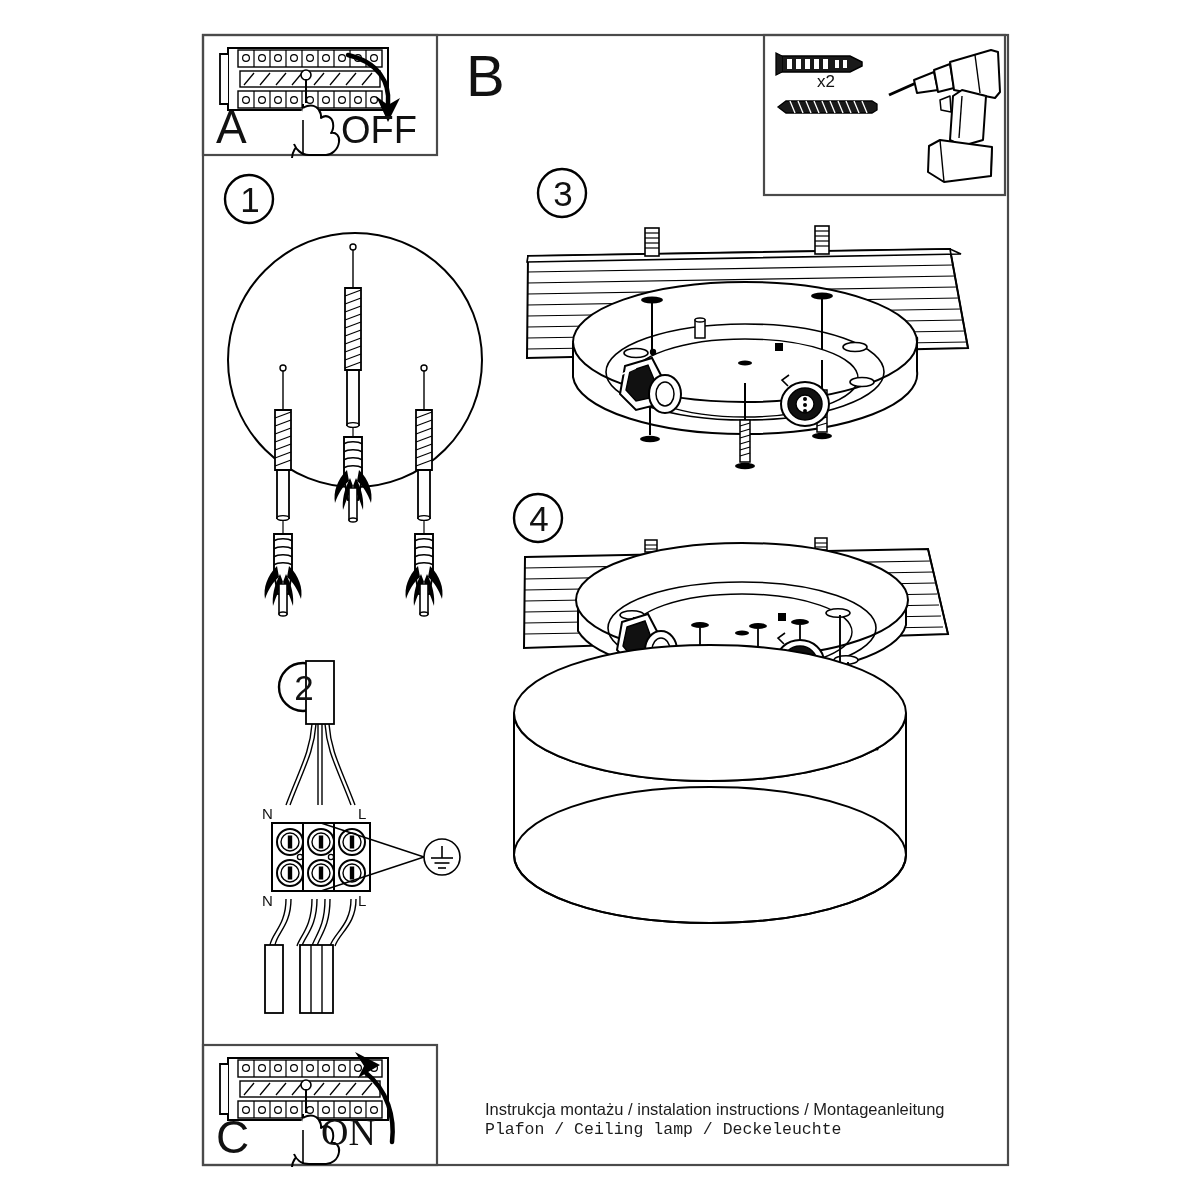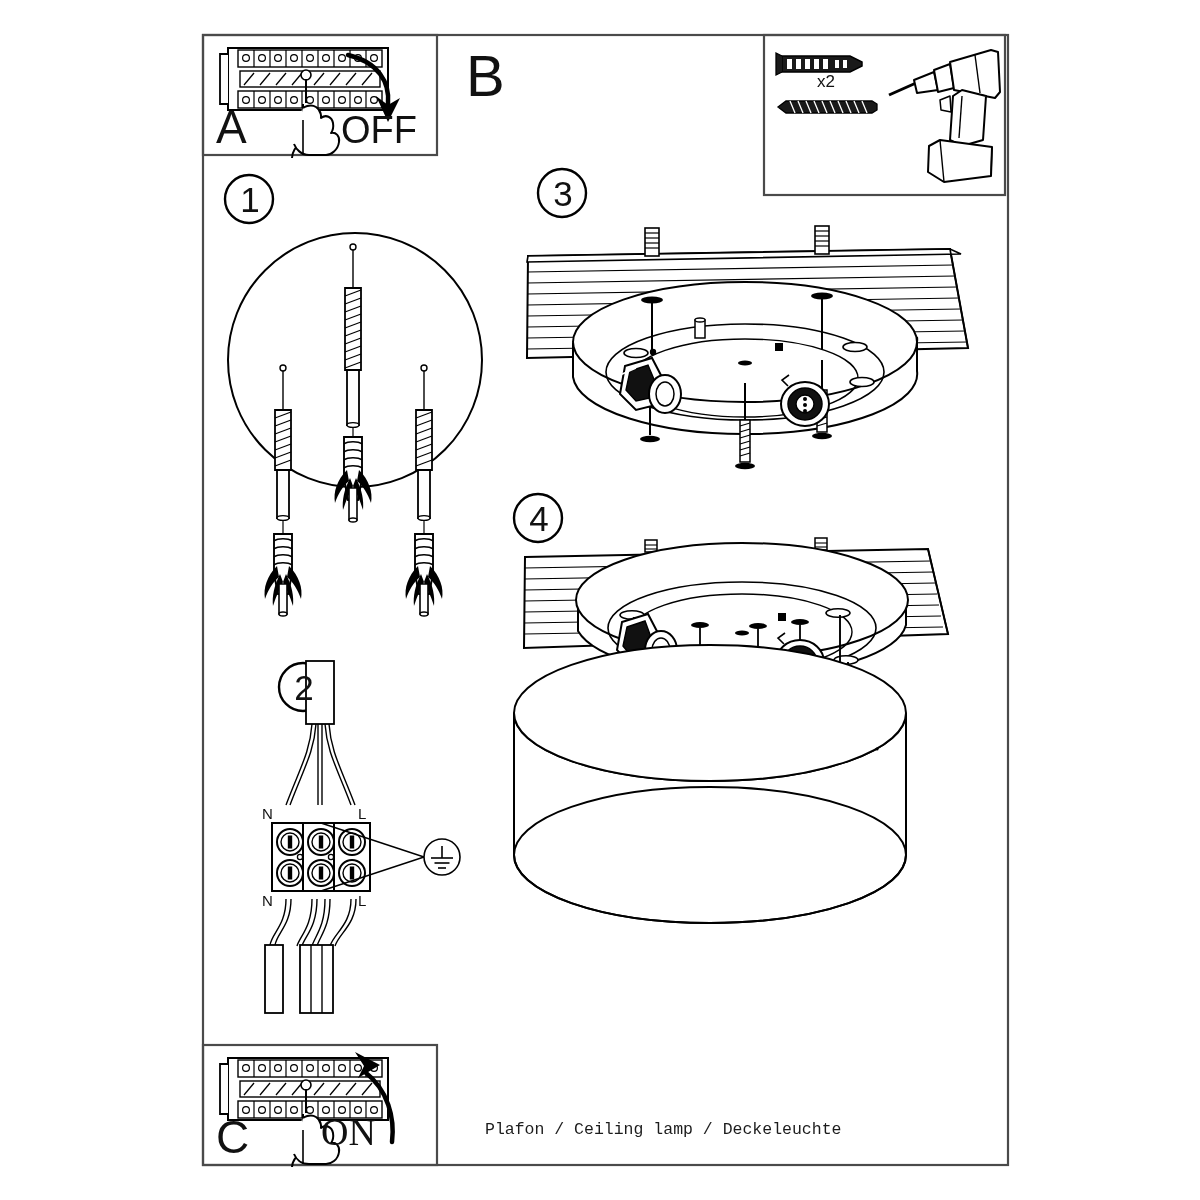--- a/index.html
+++ b/index.html
@@ -651,15 +651,16 @@
   <div class="txt stepnum" style="left:526px; top:499px; width:26px;">4</div>
 
   <div class="txt nl-label" style="left:262px; top:805px;">N</div>
   <div class="txt nl-label" style="left:358px; top:805px;">L</div>
   <div class="txt nl-label" style="left:262px; top:892px;">N</div>
   <div class="txt nl-label" style="left:358px; top:892px;">L</div>
 
   <div class="txt big-letter" style="left:216px; top:1110px;">C</div>
   <div class="txt word-onoff" style="left:321px; top:1110px;font-family:Liberation Serif, serif;">ON</div>
 
+  <div class="txt footer-line" style="left:485px; top:1100px;">Instrukcja montażu / instalation instructions / Montageanleitung</div>
   <div class="txt footer-line" style="left:485px; top:1120px;font-family:Liberation Mono, monospace;">Plafon / Ceiling lamp / Deckeleuchte</div>
 
 </div>
 
 </body></html>

